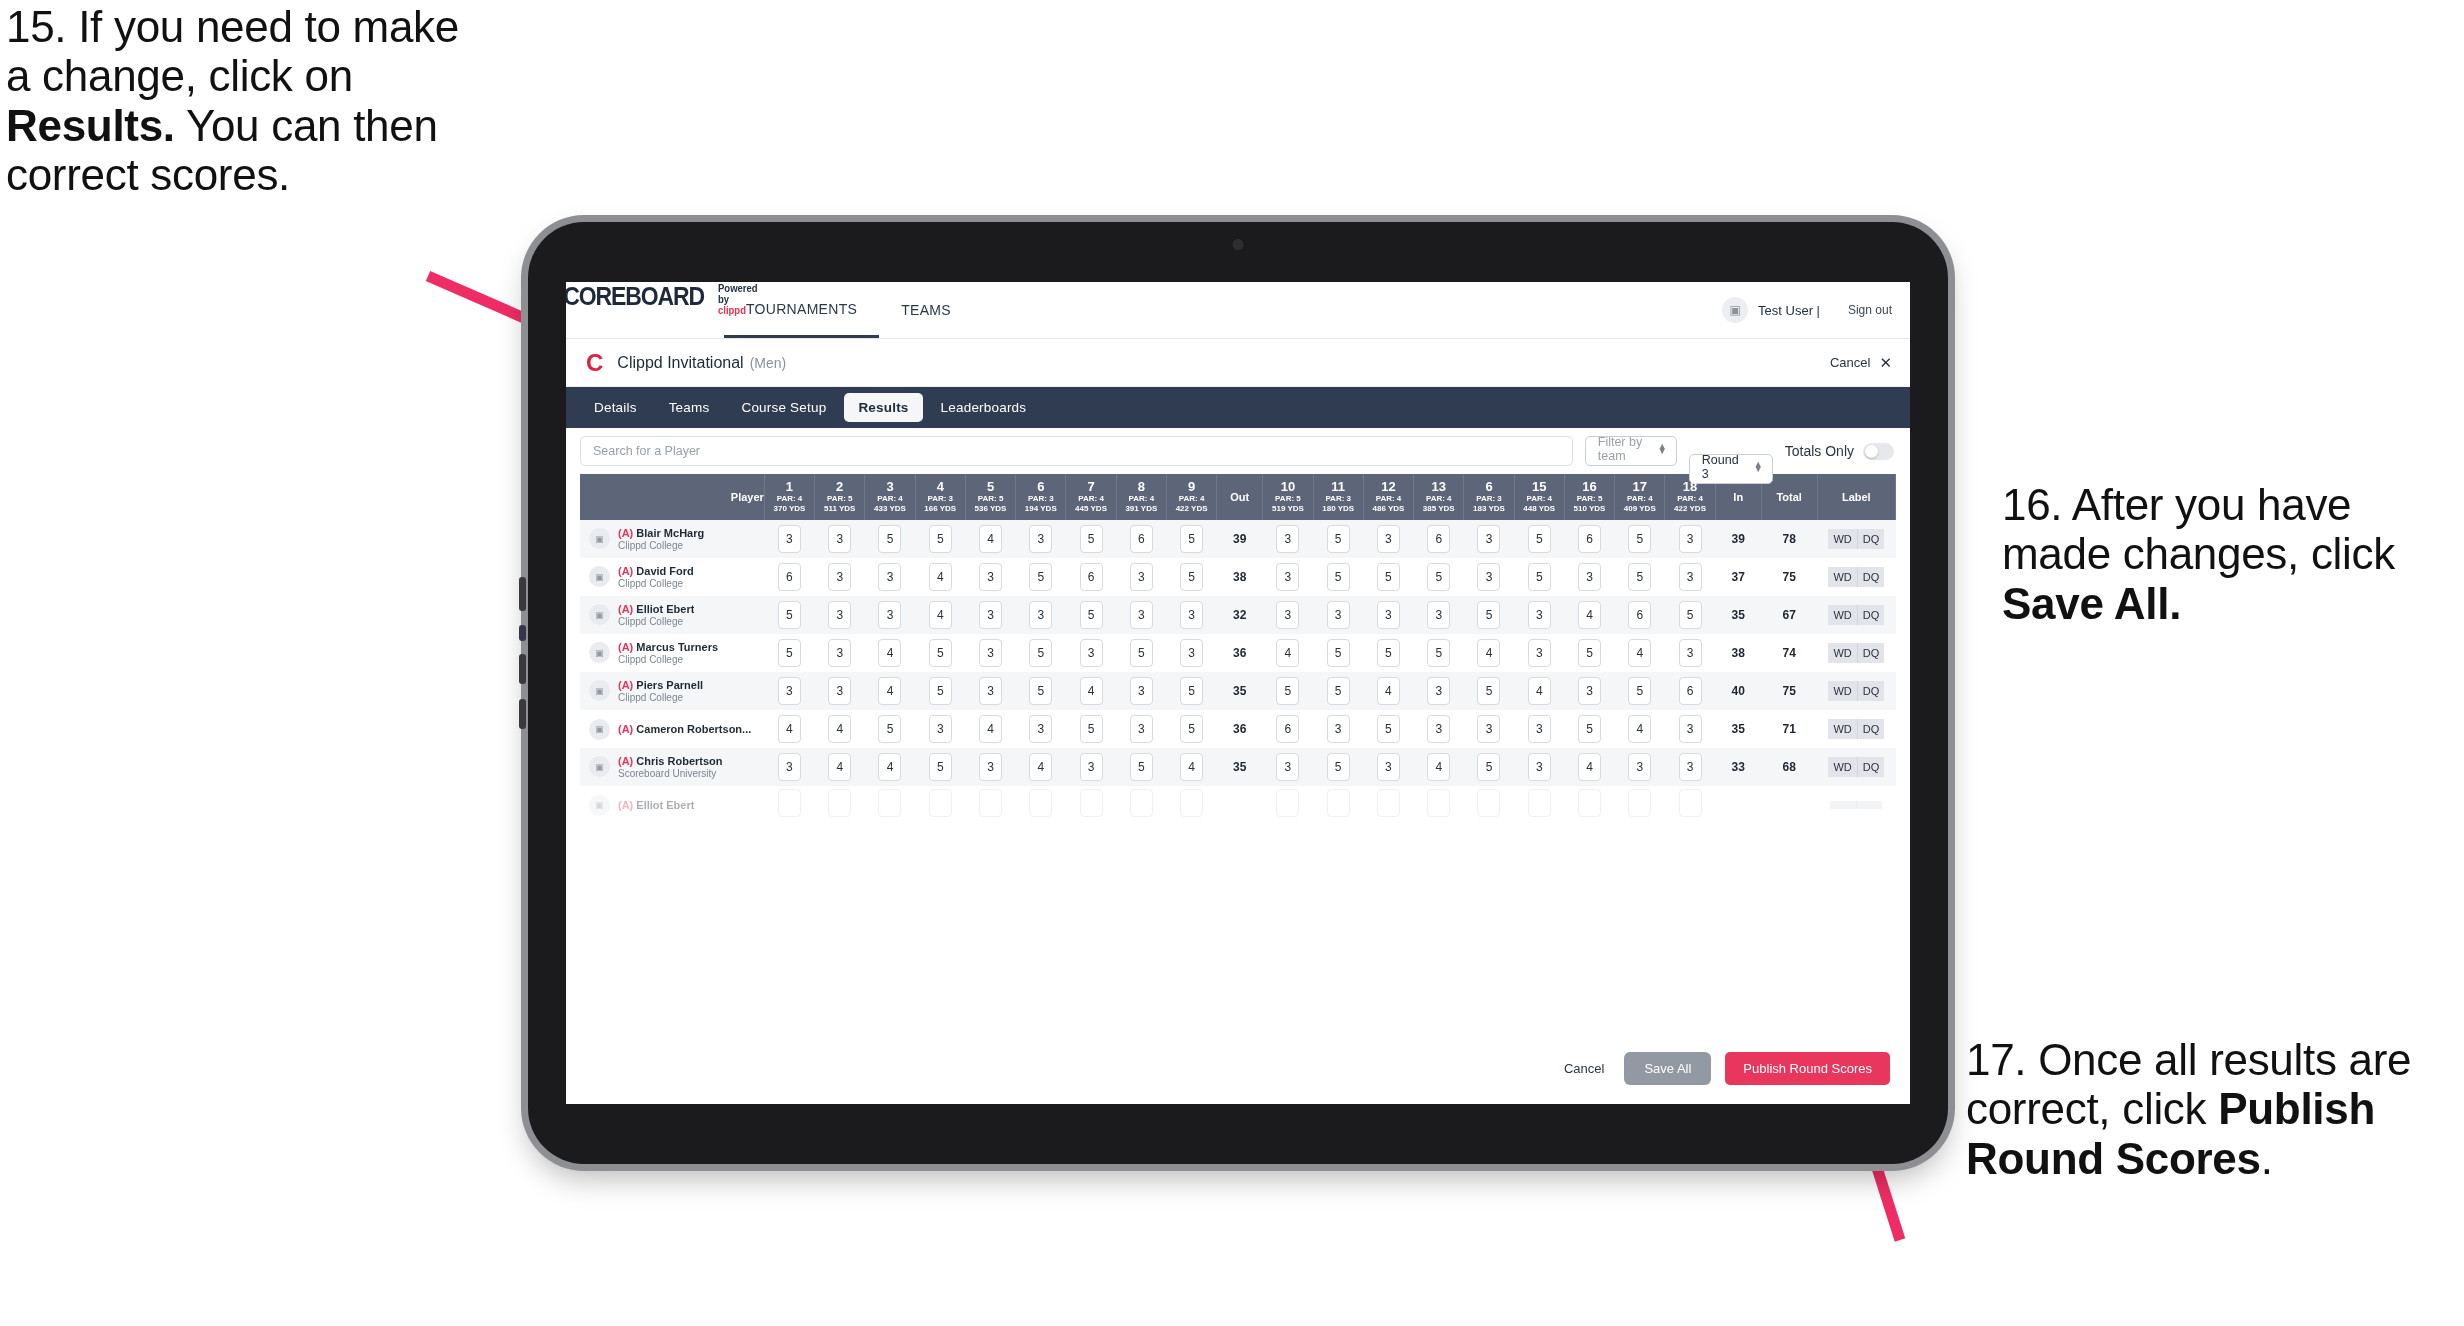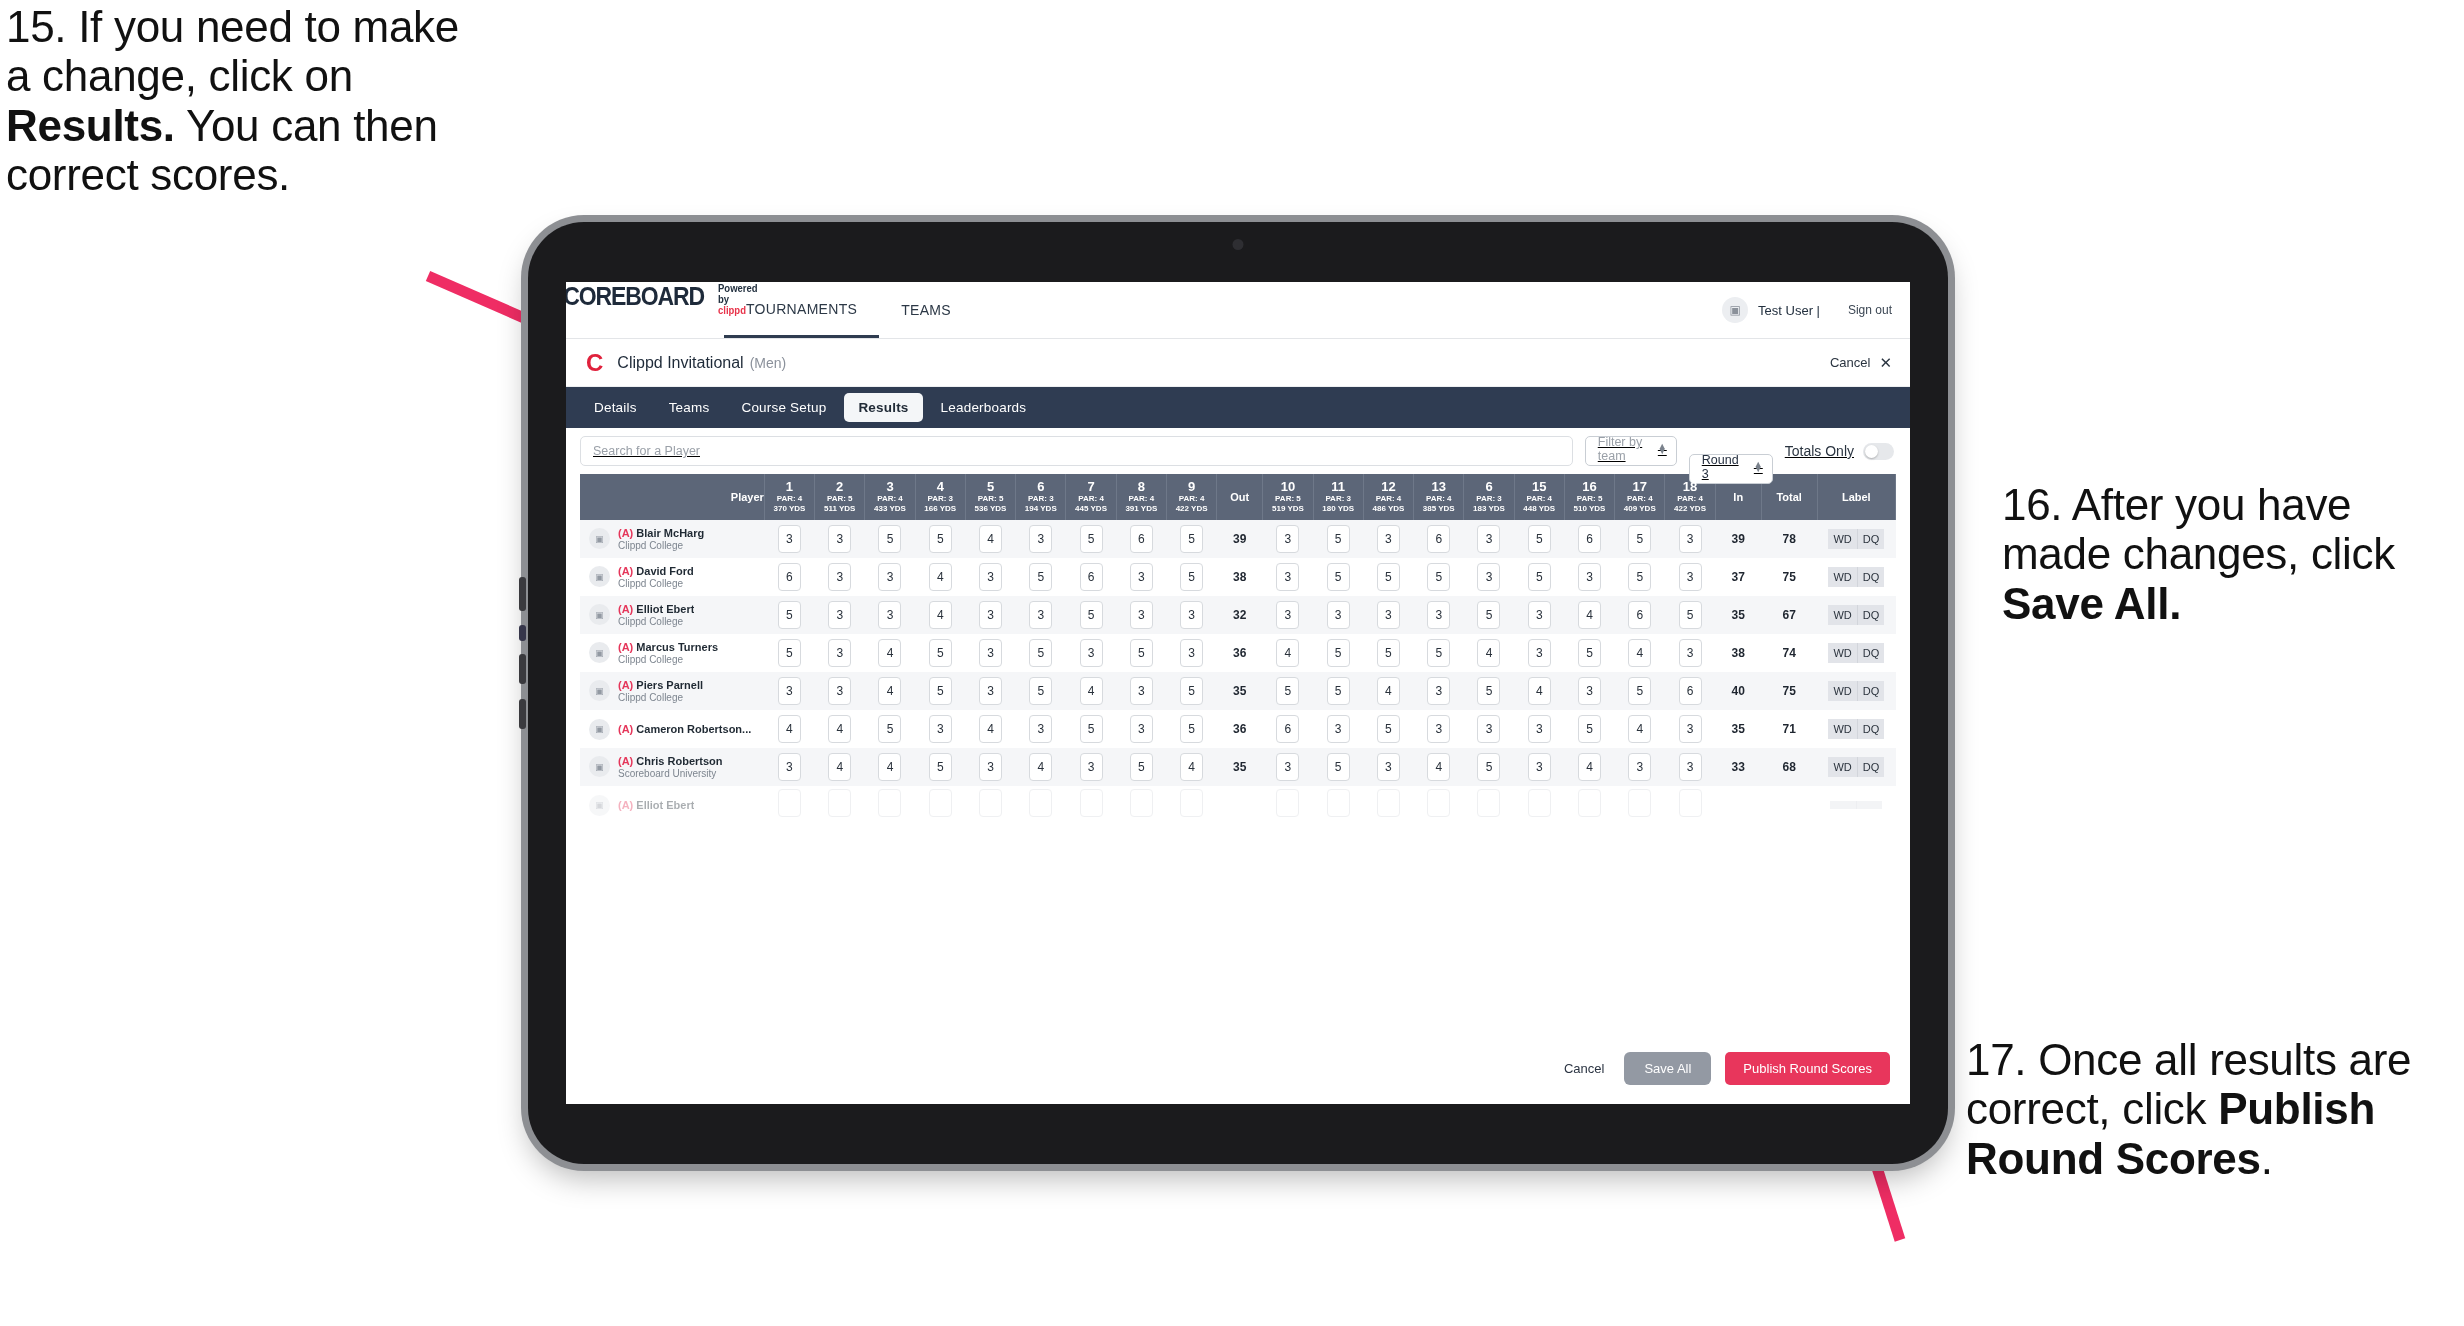--- a/index.html
+++ b/index.html
@@ -96,21 +96,21 @@
     padding-left: 14px; gap: 4px;
   }
   .sec-tab {
     font-size: 13.5px; color: #ffffff; padding: 7px 14px; border-radius: 5px; letter-spacing: .2px;
   }
   .sec-tab.active { background: #f4f6f8; color: #222c38; font-weight: 700; }
 
   
   .filters {
     background: #ffffff; height: 46px; display: flex; align-items: center;
-    padding: 0 14px; gap: 12px; text-decoration: underline;
+    padding: 0 14px; gap: 12px;
   }
   .search-box {
     flex: 1; height: 30px; border: 1px solid #dcdfe3; border-radius: 5px;
     display: flex; align-items: center; padding: 0 12px;
     font-size: 12.5px; color: #9aa0a8; background: #fff;
   }
   .sel {
     height: 30px; border: 1px solid #c9ced4; border-radius: 5px; display: flex;
     align-items: center; justify-content: space-between; padding: 0 9px 4px 12px;
     font-size: 12.5px; background: #fff; gap: 10px;

